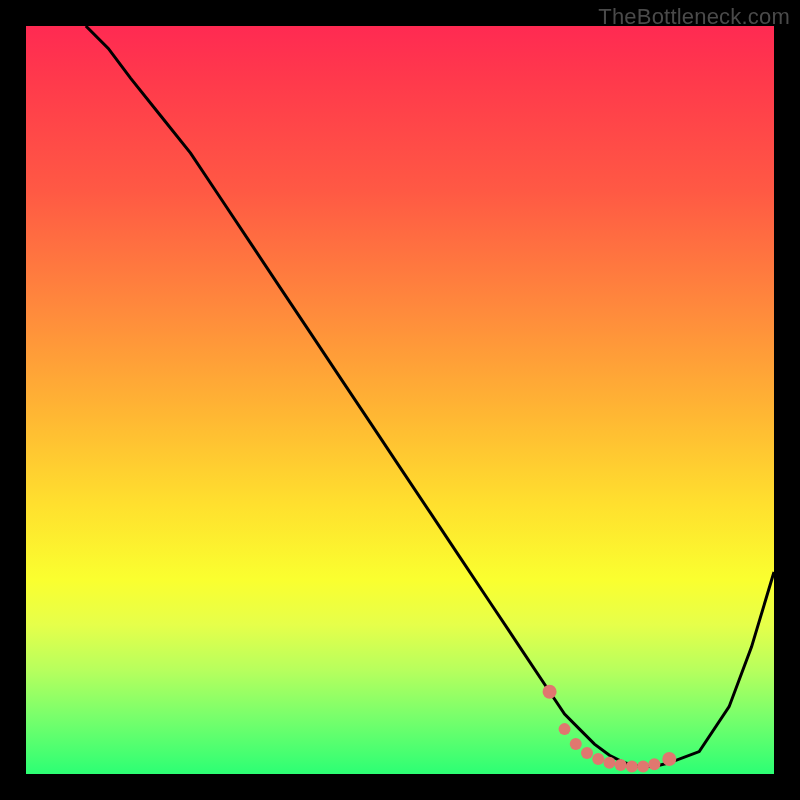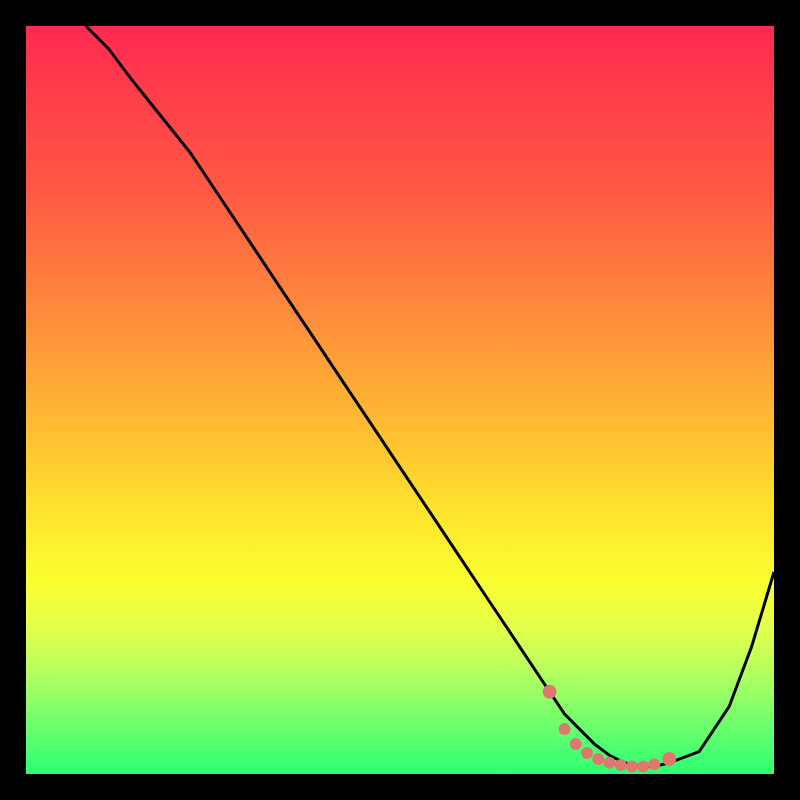--- a/index.html
+++ b/index.html
@@ -53,20 +53,21 @@
     left: 0;
     top: 0;
     width: 748px;
     height: 748px;
   }
 </style>
 </head>
 <body>
 
 <div class="wrap">
+  <div class="watermark">TheBottleneck.com</div>
   <div class="plot">
     <svg class="overlay" viewBox="0 0 748 748" preserveAspectRatio="none">
       <path id="main-line" fill="none" stroke="#000000" stroke-width="3" d="M59.84 0.00 L82.28 22.44 L104.72 52.36 L134.64 89.76 L164.56 127.16 L194.48 172.04 L224.40 216.92 L254.32 261.80 L284.24 306.68 L314.16 351.56 L344.08 396.44 L374.00 441.32 L403.92 486.20 L433.84 531.08 L463.76 575.96 L493.68 620.84 L523.60 665.72 L538.56 688.16 L553.52 703.12 L568.48 718.08 L583.44 729.30 L598.40 736.78 L613.36 740.52 L628.32 740.52 L643.28 736.78 L673.20 725.56 L703.12 680.68 L725.56 620.84 L748.00 546.04"></path>
       <g id="highlight-dots">
           <circle cx="523.60" cy="665.72" r="7" fill="#e0776f"></circle>
           <circle cx="538.56" cy="703.12" r="6" fill="#e0776f"></circle>
           <circle cx="549.78" cy="718.08" r="6" fill="#e0776f"></circle>
           <circle cx="561.00" cy="727.06" r="6" fill="#e0776f"></circle>
           <circle cx="572.22" cy="733.04" r="6" fill="#e0776f"></circle>
           <circle cx="583.44" cy="736.78" r="6" fill="#e0776f"></circle>

